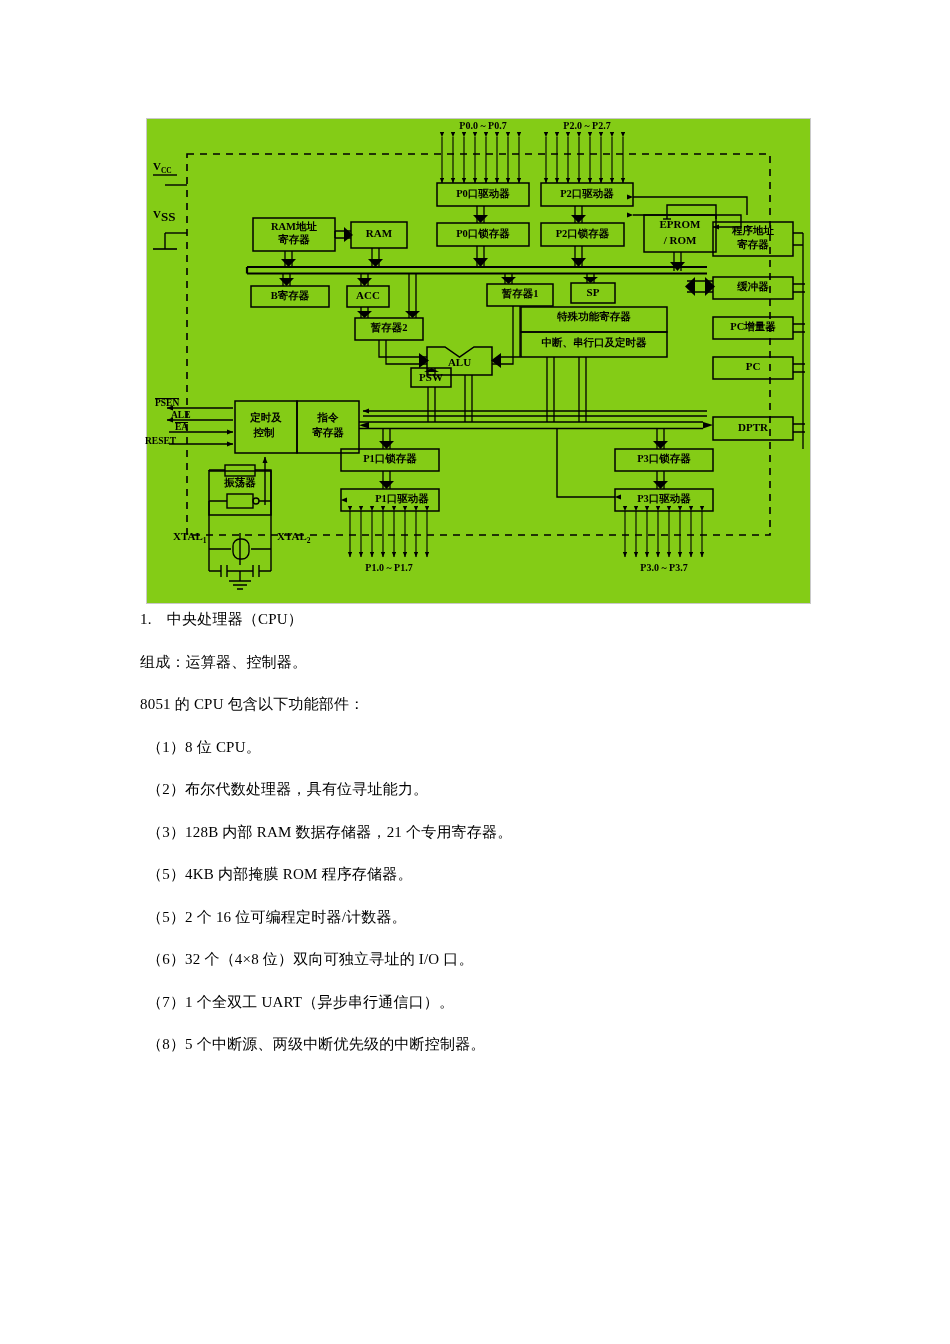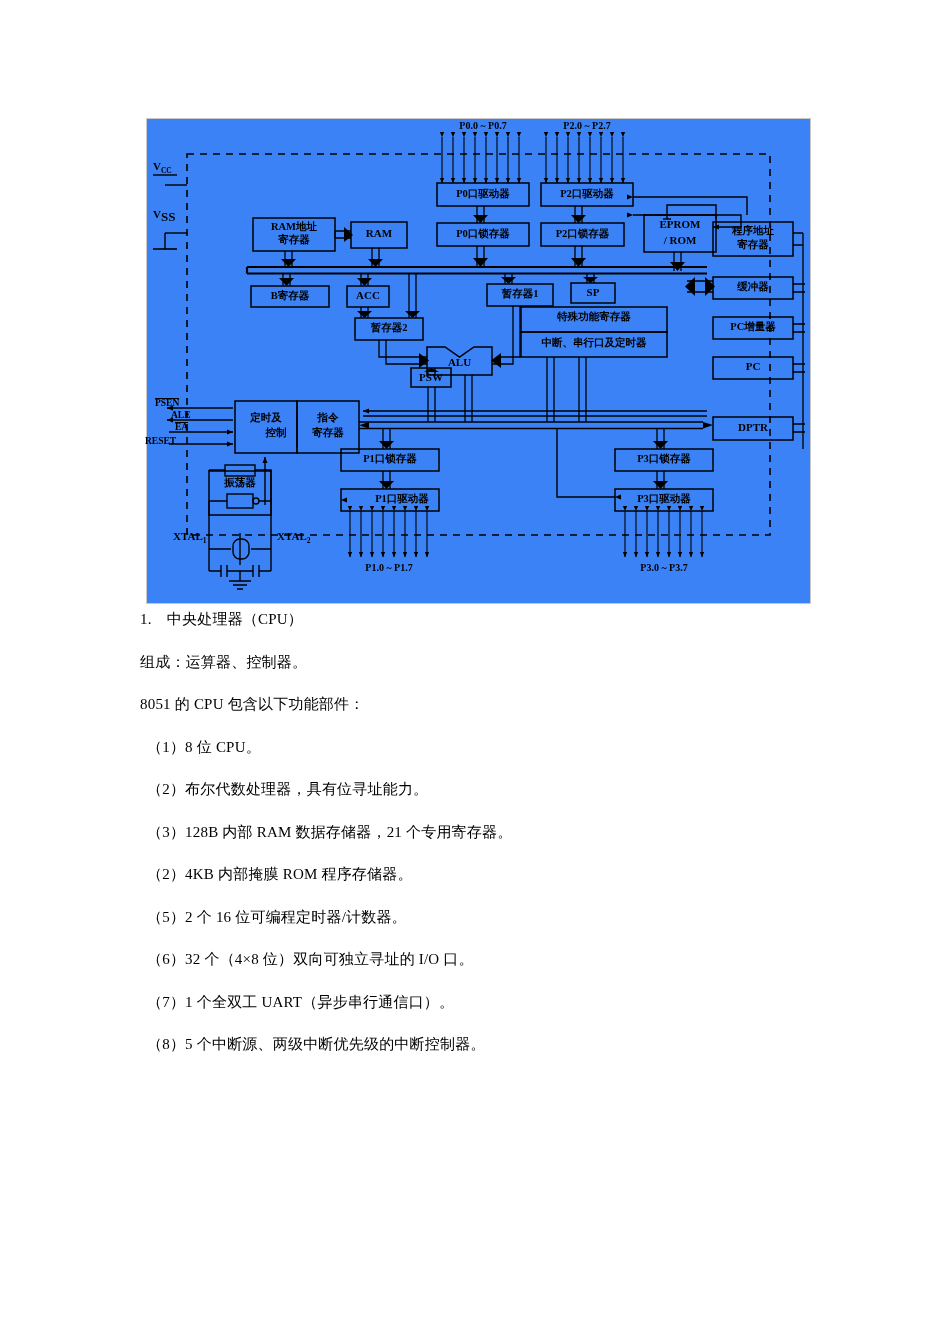--- a/index.html
+++ b/index.html
@@ -12,21 +12,21 @@
   #doc{position:absolute;left:140px;top:612px;width:700px;}
   .para{
     font-size:15px;line-height:1.0;margin:0 0 27.5px 0;
     white-space:nowrap;letter-spacing:.2px;
   }
   .para.indent{padding-left:7px;}
 
   
   #figure{
     position:absolute;left:146px;top:118px;width:663px;height:484px;
-    border:1px solid #c9c9c9;background:#3b82f6;
+    border:1px solid #c9c9c9;background:#84cc16;
   }
   #canvas{position:absolute;left:0;top:0;width:663px;height:484px;}
   #canvas svg{display:block;}
 
   
   .lbl{
     position:absolute;font-family:"Liberation Serif","DejaVu Serif",serif;
     font-weight:700;color:#000;text-align:center;line-height:1.05;
     white-space:nowrap;
   }
@@ -354,37 +354,37 @@
   <div class="lbl boxlabel" style="left:208px;top:203px;width:68px;">暂存器2</div>
   <div class="lbl boxlabel" style="left:374px;top:192px;width:146px;">特殊功能寄存器</div>
   <div class="lbl boxlabel" style="left:374px;top:218px;width:146px;">中断、串行口及定时器</div>
   <div class="lbl boxlabel" style="left:566px;top:202px;width:80px;">PC增量器</div>
 
   <div class="lbl boxlabel lat" style="left:280px;top:238px;width:65px;">ALU</div>
   <div class="lbl boxlabel lat" style="left:566px;top:242px;width:80px;">PC</div>
   <div class="lbl boxlabel lat sm" style="left:264px;top:253px;width:40px;">PSW</div>
 
   <div class="lbl boxlabel" style="left:88px;top:293px;width:62px;">定时及</div>
-  <div class="lbl boxlabel" style="left:92px;top:308px;width:74px;">控制</div>
+  <div class="lbl boxlabel" style="left:80px;top:308px;width:74px;">控制</div>
   <div class="lbl boxlabel" style="left:150px;top:293px;width:62px;">指令</div>
   <div class="lbl boxlabel" style="left:150px;top:308px;width:62px;">寄存器</div>
 
   <div class="lbl boxlabel lat" style="left:566px;top:303px;width:80px;">DPTR</div>
   <div class="lbl boxlabel" style="left:194px;top:334px;width:98px;">P1口锁存器</div>
   <div class="lbl boxlabel" style="left:468px;top:334px;width:98px;">P3口锁存器</div>
   <div class="lbl boxlabel" style="left:62px;top:358px;width:62px;">振荡器</div>
   <div class="lbl boxlabel" style="left:194px;top:374px;width:98px;margin-left:12px;">P1口驱动器</div>
   <div class="lbl boxlabel" style="left:468px;top:374px;width:98px;">P3口驱动器</div>
 </div>
 
 <div id="doc">
   <p class="para">1.　中央处理器（CPU）</p>
   <p class="para">组成：运算器、控制器。</p>
   <p class="para">8051 的 CPU 包含以下功能部件：</p>
   <p class="para indent">（1）8 位 CPU。</p>
   <p class="para indent">（2）布尔代数处理器，具有位寻址能力。</p>
   <p class="para indent">（3）128B 内部 RAM 数据存储器，21 个专用寄存器。</p>
-  <p class="para indent">（2）4KB 内部掩膜 ROM 程序存储器。</p>
+  <p class="para indent">（5）4KB 内部掩膜 ROM 程序存储器。</p>
   <p class="para indent">（5）2 个 16 位可编程定时器/计数器。</p>
   <p class="para indent">（6）32 个（4×8 位）双向可独立寻址的 I/O 口。</p>
   <p class="para indent">（7）1 个全双工 UART（异步串行通信口）。</p>
   <p class="para indent">（8）5 个中断源、两级中断优先级的中断控制器。</p>
 </div>
 
 </body></html>

